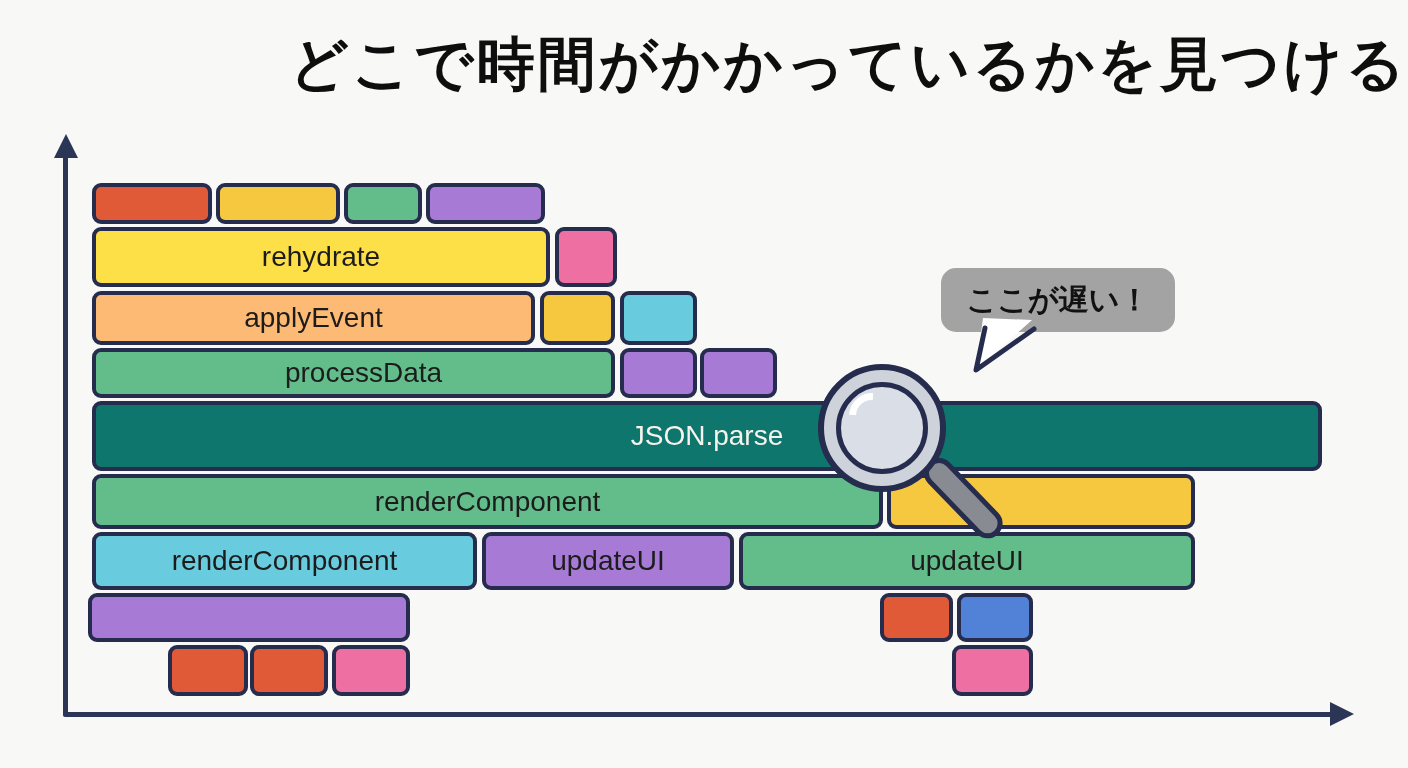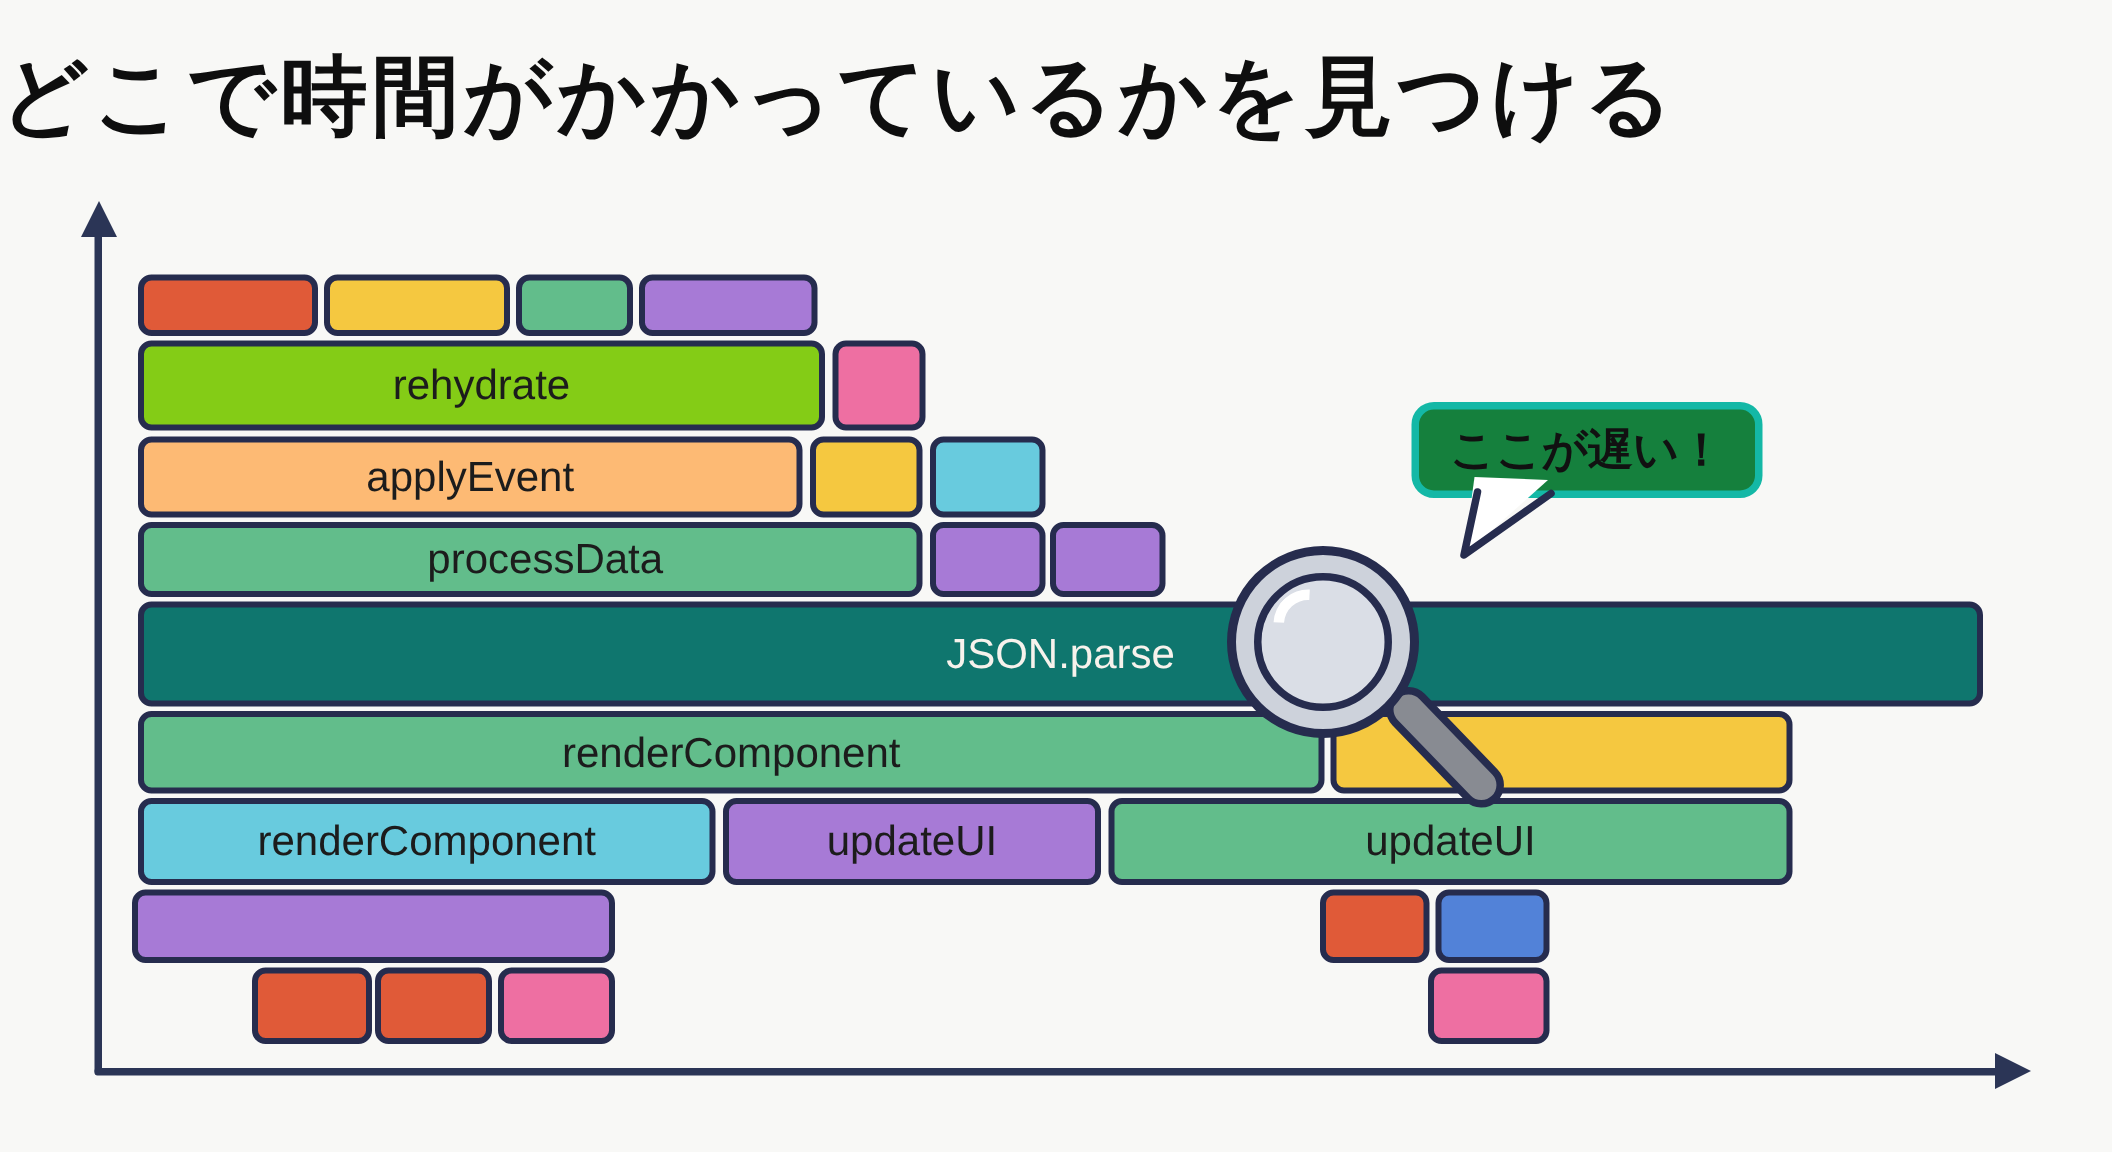--- a/index.html
+++ b/index.html
@@ -4,41 +4,41 @@
 <style>
   html,body{margin:0;padding:0;}
   body{
     width:1408px;height:768px;position:relative;overflow:hidden;
     background:#F8F8F6;
     font-family:"Liberation Sans","DejaVu Sans",sans-serif;
   }
   .stage{position:absolute;inset:0;}
   .title{
     position:absolute;top:26px;left:0;width:1408px;
-    text-align:left;font-size:58px;font-weight:900;color:#0E0E0E;
+    text-align:right;font-size:58px;font-weight:900;color:#0E0E0E;
     letter-spacing:3px;
   }
   
   .y-axis-line{position:absolute;left:63px;top:156px;width:5px;height:560px;background:#2B3556;border-radius:2px;}
   .y-axis-arrow{position:absolute;left:54px;top:134px;width:0;height:0;
     border-left:12px solid transparent;border-right:12px solid transparent;border-bottom:24px solid #2B3556;}
   .x-axis-line{position:absolute;left:63px;top:712px;width:1272px;height:5px;background:#2B3556;border-radius:2px;}
   .x-axis-arrow{position:absolute;left:1330px;top:702px;width:0;height:0;
     border-top:12px solid transparent;border-bottom:12px solid transparent;border-left:24px solid #2B3556;}
   
   .bar{
     position:absolute;box-sizing:border-box;
     border:4px solid #262C4E;border-radius:9px;
     display:flex;align-items:center;justify-content:center;
     font-size:28px;color:#1C1C1C;white-space:nowrap;overflow:hidden;
   }
   
   .bubble{
     position:absolute;left:941px;top:268px;width:234px;height:64px;box-sizing:border-box;
-    background:#15803d;border:5px solid #14b8a6;border-radius:15px;
+    background:#a3a3a3;border:5px solid #a3a3a3;border-radius:15px;
     display:flex;align-items:center;justify-content:center;
     font-size:30px;font-weight:bold;color:#111;z-index:8;
   }
   .bubble-tail{position:absolute;left:950px;top:300px;z-index:9;}
   
   .mag{position:absolute;left:0;top:0;z-index:7;}
   .mag-ring{
     position:absolute;left:818px;top:364px;width:128px;height:128px;box-sizing:border-box;
     background:#CDD2DB;border:6px solid #262C4E;border-radius:50%;
   }
@@ -67,21 +67,21 @@
   <div class="y-axis-line"></div>
   <div class="y-axis-arrow"></div>
   <div class="x-axis-line"></div>
   <div class="x-axis-arrow"></div>
 
   <div>
       <div class="bar" style="left: 92px; top: 183px; width: 120px; height: 41px; background: rgb(224, 90, 56);"></div>
       <div class="bar" style="left: 216px; top: 183px; width: 124px; height: 41px; background: rgb(245, 200, 64);"></div>
       <div class="bar" style="left: 344px; top: 183px; width: 78px; height: 41px; background: rgb(98, 189, 139);"></div>
       <div class="bar" style="left: 426px; top: 183px; width: 119px; height: 41px; background: rgb(167, 122, 214);"></div>
-      <div class="bar" style="left: 92px; top: 227px; width: 458px; height: 60px; background: #84cc16; color: rgb(28, 28, 28);">rehydrate</div>
+      <div class="bar" style="left: 92px; top: 227px; width: 458px; height: 60px; background: #fde047; color: rgb(28, 28, 28);">rehydrate</div>
       <div class="bar" style="left: 555px; top: 227px; width: 62px; height: 60px; background: rgb(238, 111, 162);"></div>
       <div class="bar" style="left: 92px; top: 291px; width: 443px; height: 54px; background: #fdba74; color: rgb(28, 28, 28);">applyEvent</div>
       <div class="bar" style="left: 540px; top: 291px; width: 75px; height: 54px; background: rgb(245, 200, 64);"></div>
       <div class="bar" style="left: 620px; top: 291px; width: 77px; height: 54px; background: rgb(104, 203, 222);"></div>
       <div class="bar" style="left: 92px; top: 348px; width: 523px; height: 50px; background: rgb(98, 189, 139); color: rgb(28, 28, 28); padding-left: 20px;">processData</div>
       <div class="bar" style="left: 620px; top: 348px; width: 77px; height: 50px; background: rgb(167, 122, 214);"></div>
       <div class="bar" style="left: 700px; top: 348px; width: 77px; height: 50px; background: rgb(167, 122, 214);"></div>
       <div class="bar" style="left: 92px; top: 401px; width: 1230px; height: 70px; background: #0f766e; color: rgb(247, 242, 236);">JSON.parse</div>
       <div class="bar" style="left: 92px; top: 474px; width: 791px; height: 55px; background: rgb(98, 189, 139); color: rgb(28, 28, 28);">renderComponent</div>
       <div class="bar" style="left: 887px; top: 474px; width: 308px; height: 55px; background: rgb(245, 200, 64);"></div>

